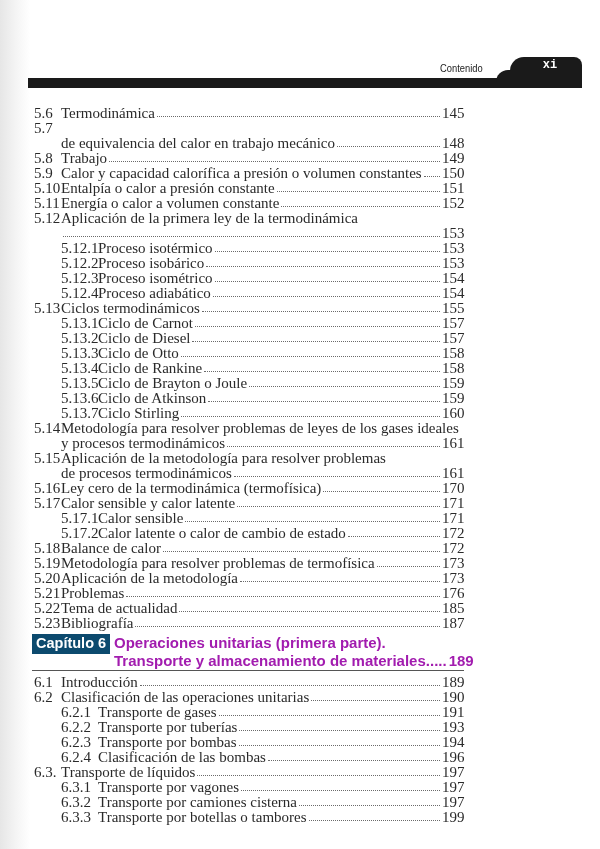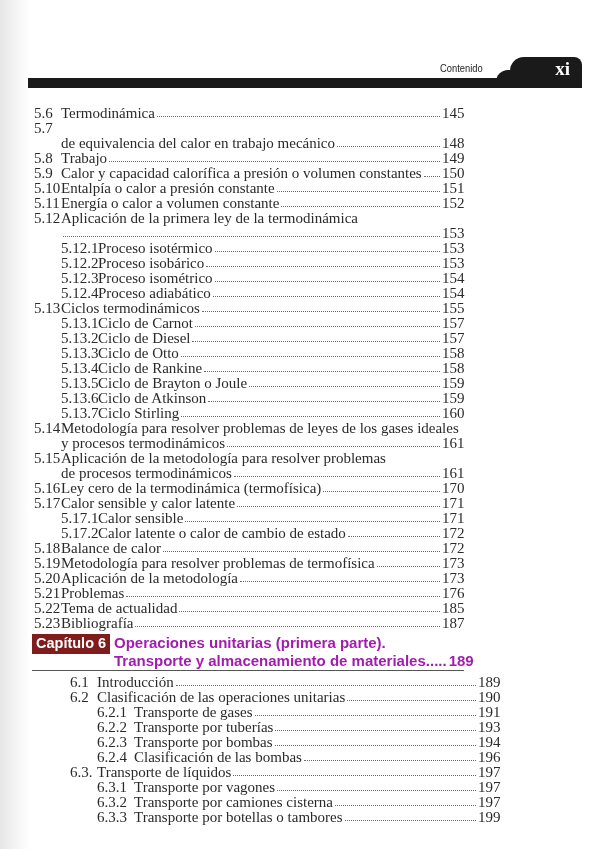--- a/index.html
+++ b/index.html
@@ -24,43 +24,43 @@
   }
   .header-tab-notch {
     position:absolute; left:496px; top:70px; width:20px; height:14px;
     background:#1a1a1a; border-top-left-radius:12px;
   }
   .header-section {
     position:absolute; left:440px; top:62px; font-family:"Liberation Sans","DejaVu Sans",sans-serif;
     font-size:11px; color:#222; transform:scaleX(0.85); transform-origin:left top;
   }
   .header-page {
-    position:absolute; left:530px; top:58px; width:40px; text-align:right;
-    font-family:Liberation Serif, serif; font-weight:bold;
-    font-size:19px; color:#ffffff;
+    position:absolute; left:530px; top:58px; width:40px; text-align:center;
+    font-family:Liberation Mono, monospace; font-weight:bold;
+    font-size:12px; color:#ffffff;
   }
   .toc { position:absolute; left:34px; width:430px; }
   .toc-row {
     position:relative; height:15px; line-height:15px; font-size:15px;
     display:flex; align-items:center; white-space:nowrap;
   }
   .toc-num { width:27px; flex:none; }
   .toc-num.sub { margin-left:27px; width:37px; }
   .toc-title { flex:none; }
   .toc-leader {
     flex:1 1 auto; overflow:hidden; margin:0 2px;
     border-bottom:1px dotted #6a6a6a; height:10px; align-self:flex-end; margin-bottom:4px;
   }
   .toc-page { flex:none; width:22px; text-align:right; }
   .chapter {
     position:absolute; left:32px; top:634px; width:432px; height:36px;
     border-bottom:1px solid #555;
   }
   .chapter-badge {
-    position:absolute; left:0; top:0; background:#7f1d1d; color:#fff;
+    position:absolute; left:0; top:0; background:#0c4a6e; color:#fff;
     font-family:"Liberation Sans","DejaVu Sans",sans-serif; font-weight:bold;
     font-size:14.5px; padding:1px 4px 2px 4px; line-height:17px;
   }
   .chapter-title {
     position:absolute; left:82px; top:0;
     font-family:"Liberation Sans","DejaVu Sans",sans-serif; font-weight:bold;
     font-size:15px; line-height:18px; color:#a21caf; width:352px;
   }
   .chapter-line2 { display:flex; align-items:baseline; white-space:nowrap; }
   .chapter-line2 .dots { flex:1; }
@@ -287,21 +287,21 @@
   <div class="chapter-title">
     <div>Operaciones unitarias (primera parte).</div>
     <div class="chapter-line2">
       <span>Transporte y almacenamiento de materiales</span>
       <span class="dots">.....</span>
       <span class="chapter-page">189</span>
     </div>
   </div>
 </div>
 
-<div class="toc" id="toc2" style="top:675px;margin-left:36px;">
+<div class="toc" id="toc2" style="top:675px;">
     <div class="toc-row">
       <span class="toc-num">6.1</span>
       <span class="toc-title">Introducción</span>
       <span class="toc-leader"></span>
       <span class="toc-page">189</span>
     </div>
     <div class="toc-row">
       <span class="toc-num">6.2</span>
       <span class="toc-title">Clasificación de las operaciones unitarias</span>
       <span class="toc-leader"></span>

